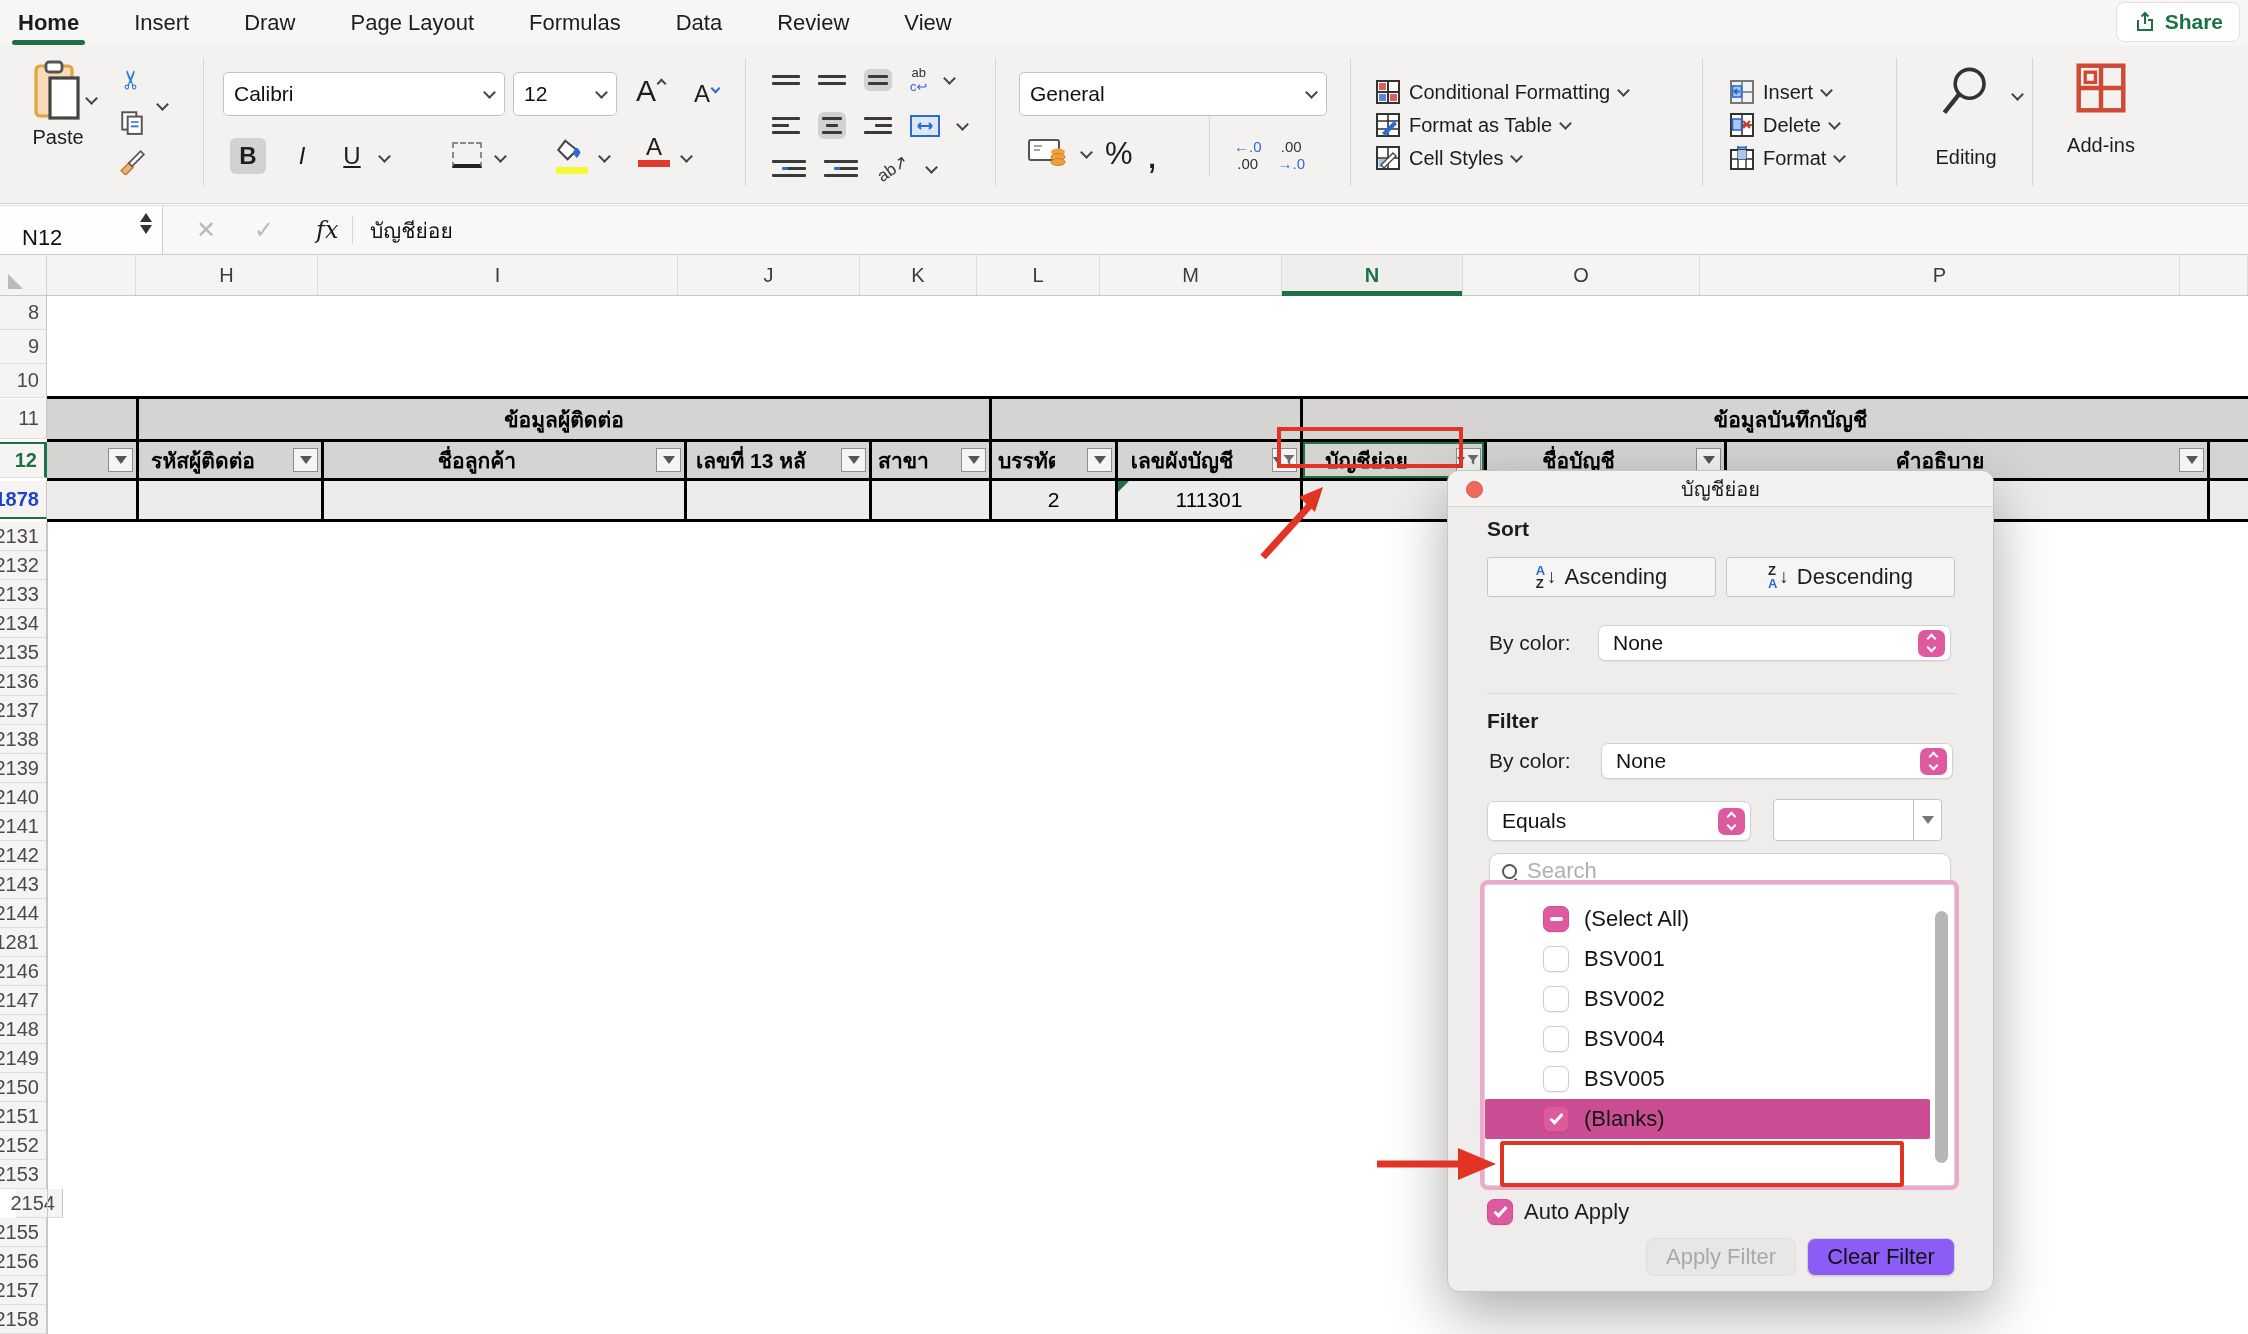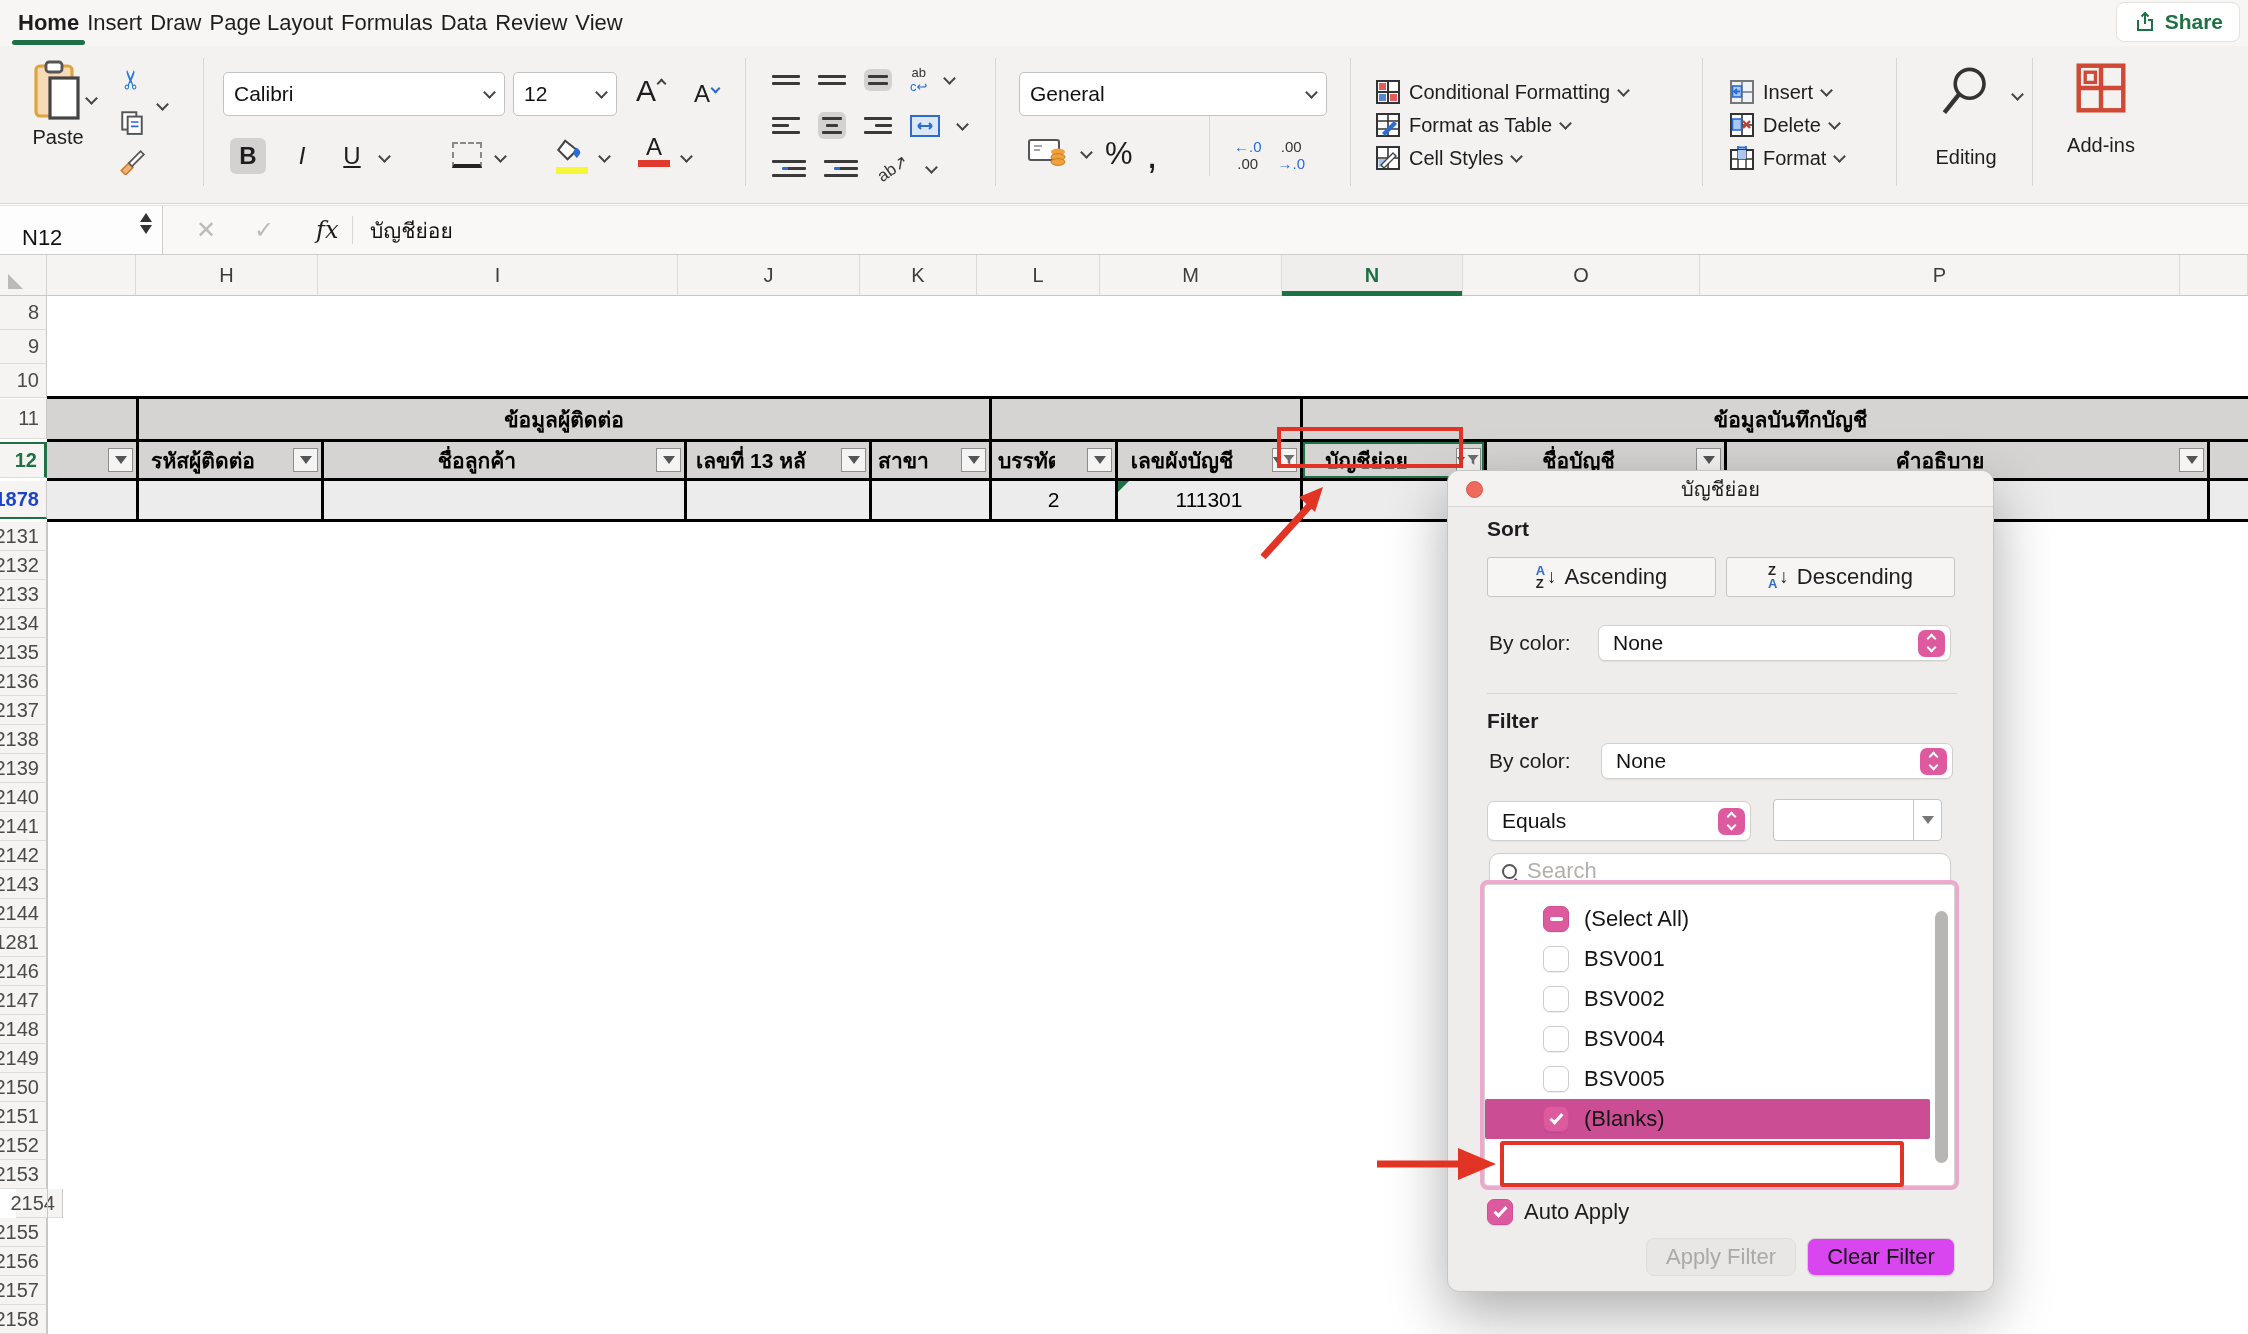--- a/index.html
+++ b/index.html
@@ -1,21 +1,21 @@
 <!DOCTYPE html>
 <html><head>
 <meta charset="utf-8">
 <style>
   html,body{margin:0;padding:0;background:#fff;}
   *{box-sizing:border-box;font-family:"Liberation Sans", sans-serif;}
   #screen{position:relative;width:2248px;height:1334px;overflow:hidden;background:#fff;}
 
   
   #menubar{position:absolute;left:0;top:0;width:2248px;height:46px;background:#f7f6f5;}
-  #menu-tabs{position:absolute;left:14px;top:0;height:46px;display:flex;align-items:center;}
+  #menu-tabs{position:absolute;left:14px;top:0;height:46px;display:flex;align-items:center;gap:47px;}
   .mtab{font-size:22px;color:#1d1d1f;position:relative;padding:0 4px;cursor:default;}
   .mtab.active{font-weight:bold;}
   .mtab.active::after{content:"";position:absolute;left:-2px;right:-2px;bottom:-9px;height:5px;border-radius:3px;background:#1e7145;}
   #share-btn{position:absolute;right:8px;top:2px;height:40px;padding:0 16px;background:#fff;border:1px solid #e3e1df;border-radius:8px;display:flex;align-items:center;gap:8px;color:#1e7145;font-size:21px;font-weight:bold;}
 
   
   #ribbon{position:absolute;left:0;top:46px;width:2248px;height:158px;background:#f3f2f1;border-bottom:1px solid #d7d5d3;}
   .rdiv{position:absolute;top:12px;height:128px;width:1px;background:#d8d6d4;}
   .rlabel{font-size:20px;color:#1d1d1f;}
   .combo{position:absolute;background:#fff;border:1px solid #c4c2c0;border-radius:5px;display:flex;align-items:center;padding:0 10px;font-size:21px;color:#111;}
@@ -105,21 +105,21 @@
   .litem.hl{background:#cb4e94;margin-right:24px;border-radius:2px;}
   .cb{width:26px;height:26px;border-radius:7px;flex:none;background:#fff;border:1px solid #cfcdcb;box-shadow:0 1px 1px rgba(0,0,0,.08);display:flex;align-items:center;justify-content:center;}
   .cb.pink{background:#dd5a9f;border-color:#d14e93;}
   .cb .dash{width:13px;height:3.5px;background:#fff;border-radius:2px;}
   .cb .check{width:7px;height:13px;border-right:3px solid #fff;border-bottom:3px solid #fff;transform:rotate(43deg);margin-top:-3px;}
   #list-scroll{position:absolute;right:6px;top:26px;width:13px;height:252px;background:#b8b6b4;border-radius:7px;}
   #autoapply{position:absolute;left:39px;top:728px;display:flex;align-items:center;gap:11px;}
   #autoapply .dlg-label{font-size:22px;}
   .dlgbtn{position:absolute;top:767px;height:38px;border-radius:8px;display:flex;align-items:center;justify-content:center;font-size:22px;}
   #apply-btn{left:198px;width:150px;background:#e9e7e6;color:#aba9a7;border:1px solid #e0dedc;}
-  #clear-btn{left:359px;width:148px;background:#d946ef;color:#111;border:1px solid #d2d0ce;box-shadow:0 1px 1px rgba(0,0,0,.08);}
+  #clear-btn{left:359px;width:148px;background:#8b5cf6;color:#111;border:1px solid #d2d0ce;box-shadow:0 1px 1px rgba(0,0,0,.08);}
 
   
   #ann-rect1{position:absolute;left:1277px;top:427px;width:186px;height:41px;border:4px solid #e23425;z-index:140;}
   #ann-rect2{position:absolute;left:1500px;top:1141px;width:404px;height:46px;border:4px solid #e23425;border-radius:3px;z-index:210;}
   #ann-svg{position:absolute;left:0;top:0;width:2248px;height:1334px;pointer-events:none;z-index:200;}
 
   .icon22{width:24px;height:24px;flex:none;}
   .grp-col{position:absolute;display:flex;flex-direction:column;justify-content:center;gap:9px;}
   .grp-line{display:flex;align-items:center;gap:9px;font-size:20px;color:#1d1d1f;}
 </style>

